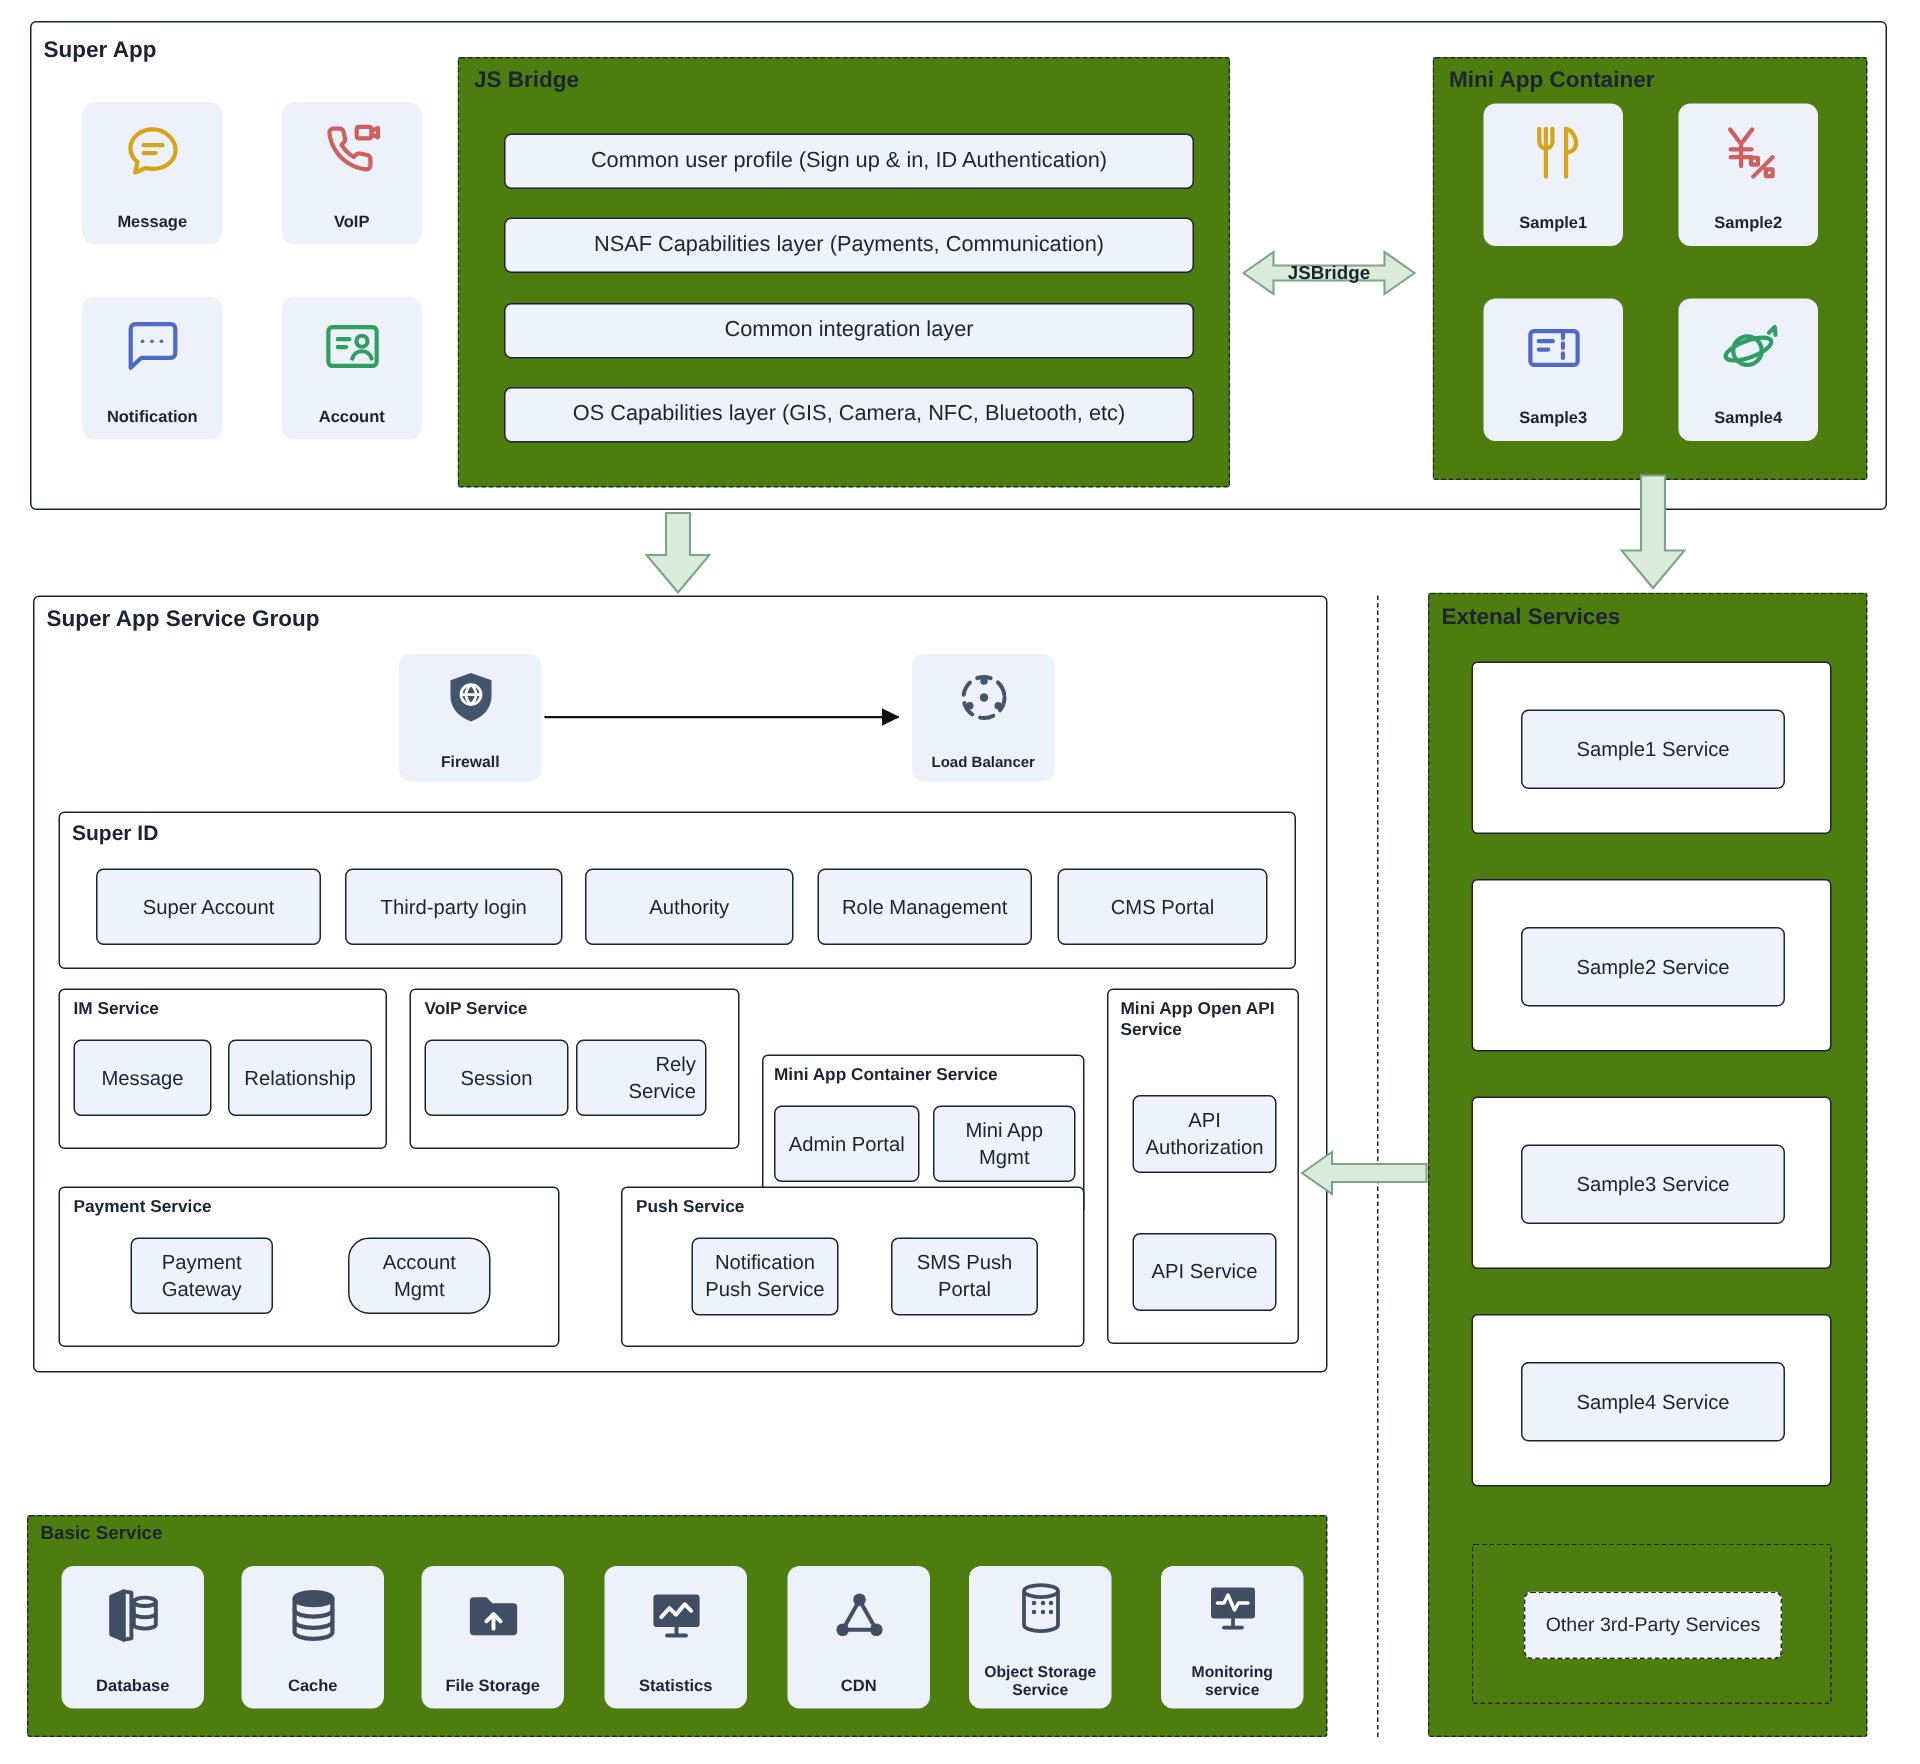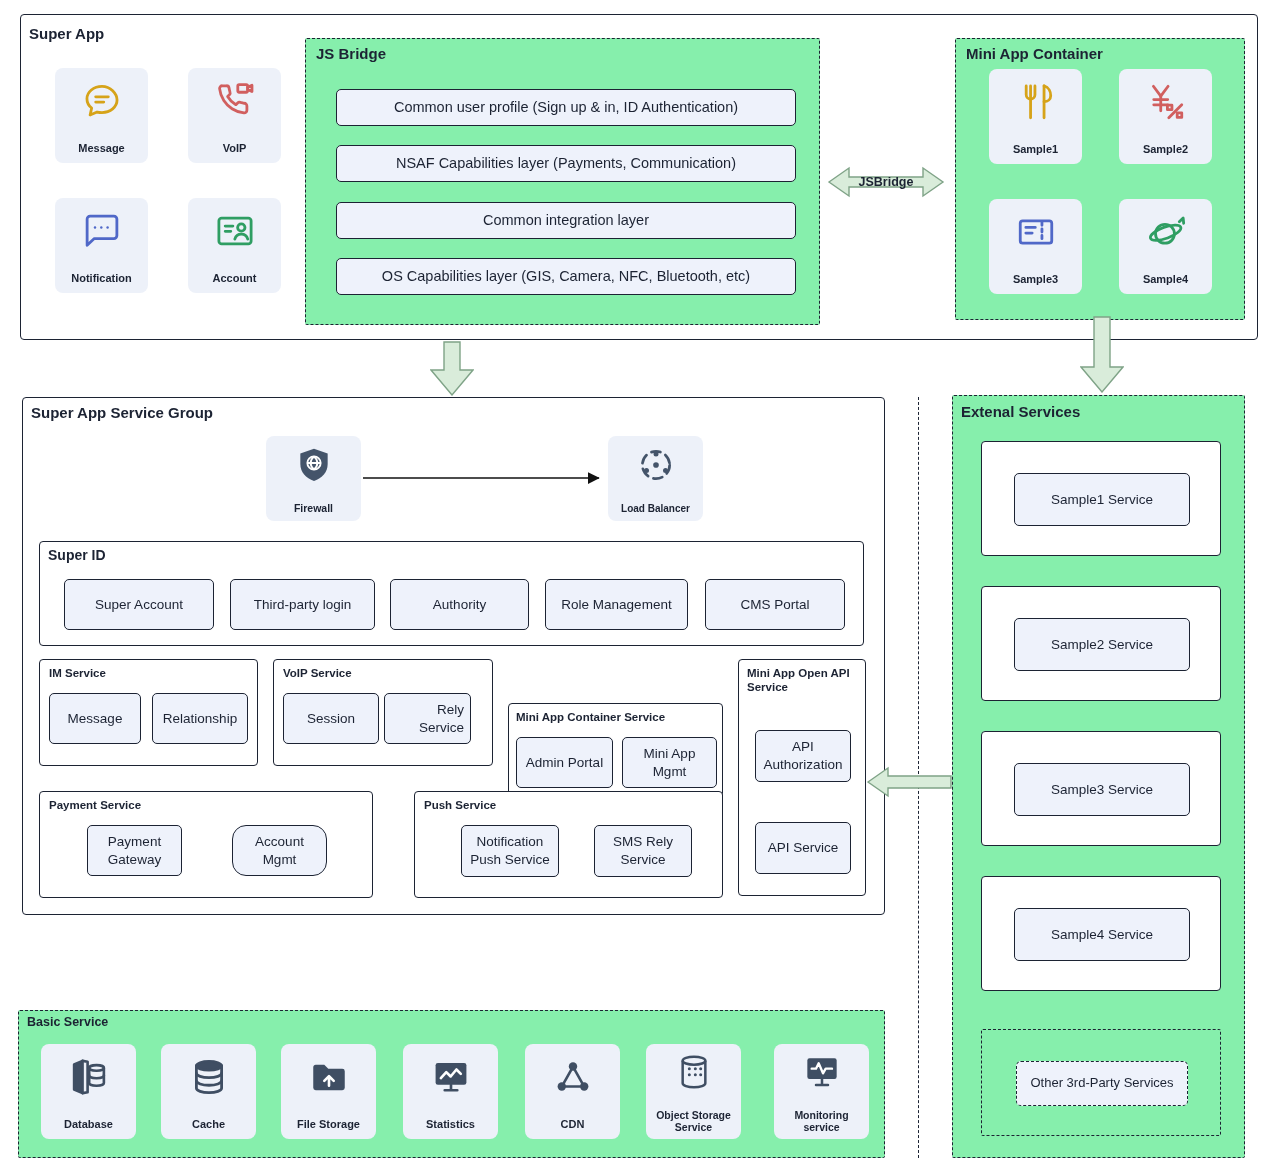--- a/index.html
+++ b/index.html
@@ -1,20 +1,20 @@
 <!DOCTYPE html>
 <html><head>
 <meta charset="utf-8">
 <style>
   *{margin:0;padding:0;box-sizing:border-box}
   body{font-family:"Liberation Sans",sans-serif;background:#ffffff;color:#1c2333}
   .canvas{position:relative;width:1280px;height:1176px;background:#fff;overflow:hidden}
   .abs{position:absolute}
   .solid-box{position:absolute;border:1.7px solid #1c2333;border-radius:4px;background:#fff}
-  .dashed-box{position:absolute;border:1.6px dashed #1c2333;border-radius:2px;background:#86efac}
+  .dashed-box{position:absolute;border:1.6px dashed #1c2333;border-radius:2px;background:#4d7c0f}
   .section-title{position:absolute;font-weight:700;font-size:15px;white-space:nowrap}
   .sub-title{position:absolute;font-weight:700;font-size:11.5px;line-height:1.25}
   .tile{position:absolute;background:#edf1f9;border-radius:8px}
   .ticon{position:absolute;top:12px;left:50%;transform:translateX(-50%);line-height:0}
   .tlabel{position:absolute;bottom:8px;left:3px;right:3px;text-align:center;font-size:11px;font-weight:700;line-height:1.15}
   .pill{position:absolute;background:#eef2fb;border:1.5px solid #1c2333;border-radius:5px;display:flex;align-items:center;justify-content:center;text-align:center;font-size:13.5px;line-height:1.3;padding:2px 6px}
   .layer{font-size:14.5px}
   .arrow-label{position:absolute;inset:0;display:flex;align-items:center;justify-content:center;font-weight:700;font-size:12.5px}
   .vline{position:absolute;border-left:1.7px dashed #1c2333;width:0}
   svg{display:block}
@@ -223,21 +223,21 @@
 
     <div class="solid-box" style="left:16px;top:393px;width:334px;height:107px;border-width:1.5px;">
       <div class="sub-title" style="left:9px;top:6px;">Payment Service</div>
       <div class="pill" style="left:47px;top:33px;width:95px;height:51px;">Payment Gateway</div>
       <div class="pill" style="left:192px;top:33px;width:95px;height:51px;border-radius:14px;">Account Mgmt</div>
     </div>
 
     <div class="solid-box" style="left:391px;top:393px;width:309px;height:107px;border-width:1.5px;">
       <div class="sub-title" style="left:9px;top:6px;">Push Service</div>
       <div class="pill" style="left:46px;top:33px;width:98px;height:52px;">Notification Push Service</div>
-      <div class="pill" style="left:179px;top:33px;width:98px;height:52px;">SMS Rely Service</div>
+      <div class="pill" style="left:179px;top:33px;width:98px;height:52px;">SMS Push Portal</div>
     </div>
   </div>
 
   <div class="vline" style="left:918px;top:397px;height:761px;"></div>
 
   <div class="abs" style="left:866px;top:766px;z-index:5;">
     <svg width="86" height="32">
         <polygon points="2,16 22,2 22,10 85,10 85,22 22,22 22,30" fill="#d9ecda" stroke="#7fa387" stroke-width="1.4"></polygon>
       </svg>
   </div>

